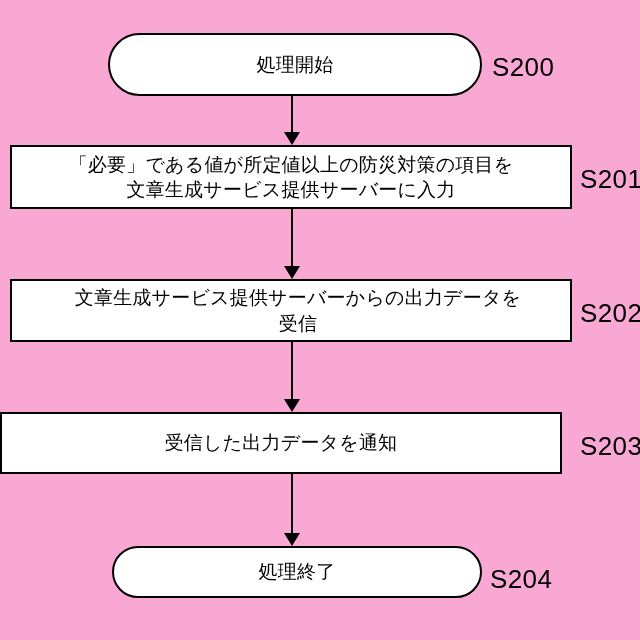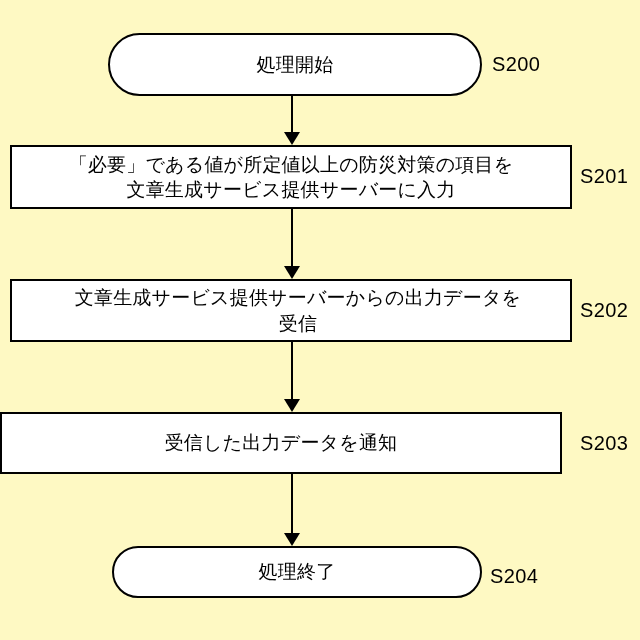--- a/index.html
+++ b/index.html
@@ -10,21 +10,21 @@
   }
   body {
     font-family: "Liberation Sans", "DejaVu Sans", sans-serif;
     color: #000000;
     -webkit-font-smoothing: antialiased;
   }
   #canvas {
     position: relative;
     width: 640px;
     height: 640px;
-    background: #fef9c3;
+    background: #f9a8d4;
     overflow: hidden;
   }
 
   
   .node {
     position: absolute;
     box-sizing: border-box;
     background: #ffffff;
     border: 2.5px solid #000000;
     display: flex;
@@ -44,21 +44,21 @@
   }
   .node-text {
     display: block;
     padding: 0 10px;
     white-space: pre-line;
   }
 
   
   .step-label {
     position: absolute;
-    font-size: 20px;
+    font-size: 26px;
     letter-spacing: 0.4px;
     color: #000000;
     white-space: nowrap;
     line-height: 1;
   }
 
   
   .connector {
     position: absolute;
     width: 0;

